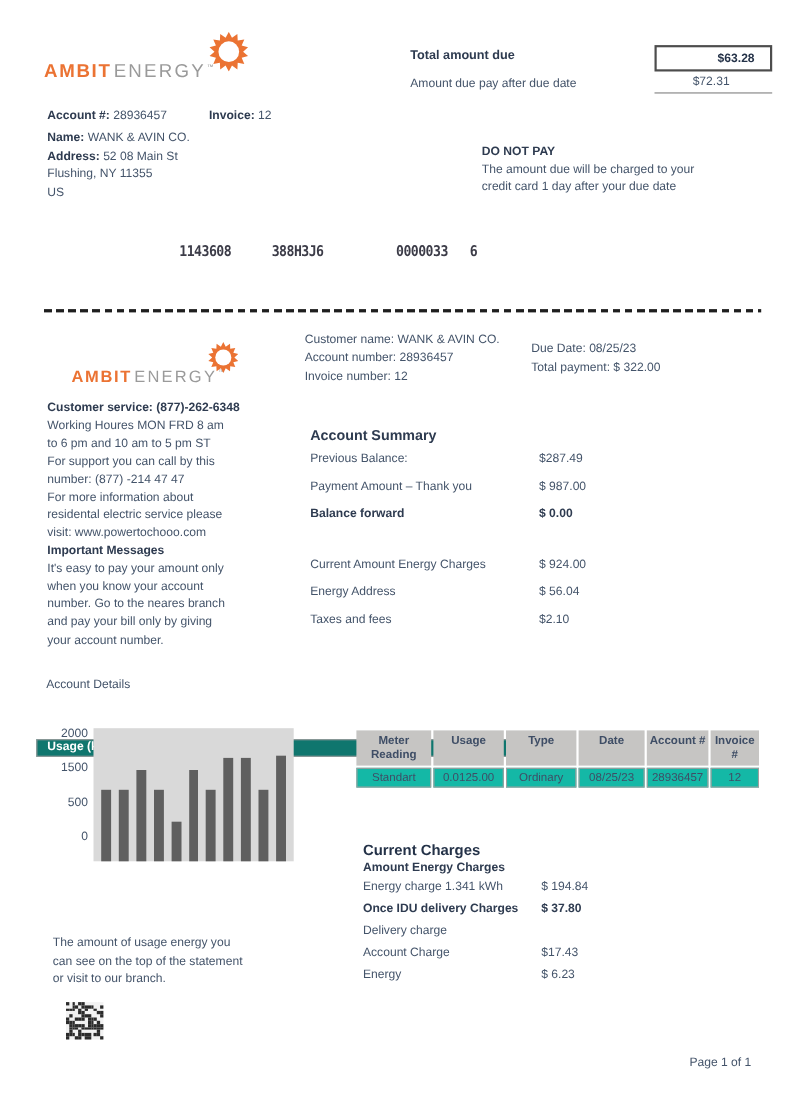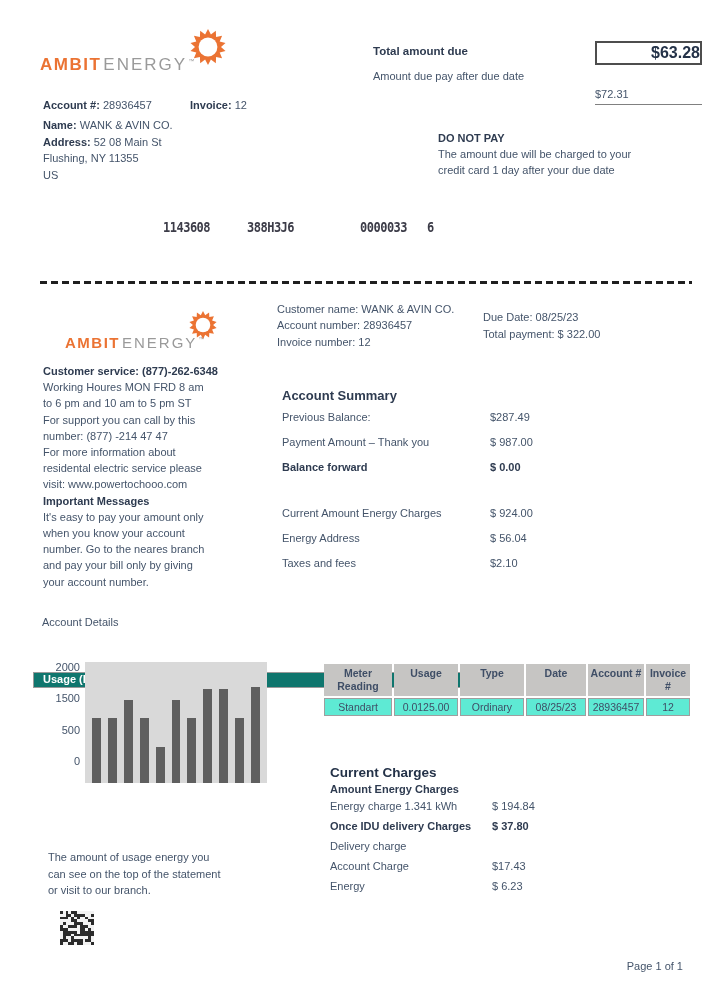--- a/index.html
+++ b/index.html
@@ -13,22 +13,22 @@
   
   .logo-text { display:flex; align-items:baseline; white-space:nowrap; }
   .logo-text .amb { font-weight:bold; color:#EB7333; letter-spacing:1.5px; }
   .logo-text .eng { color:#9a9a9a; letter-spacing:2px; margin-left:2px; }
   .logo-text .tm  { font-size:6px; color:#9a9a9a; margin-left:1px; position:relative; top:-7px; }
   .logo1 .amb, .logo1 .eng { font-size:17px; }
   .logo2 .amb, .logo2 .eng { font-size:15px; }
 
   
   .total-box { border:2px solid #4d4d4d; display:flex; align-items:center; justify-content:flex-end;
-               padding-right:0; font-size:16px; font-weight:bold; color:#243248; }
-  .after-val { text-align:left; padding-right:4px; font-size:11px; border-bottom:1.5px solid #808080;margin-top:20px; }
+               padding-right:14px; font-size:11px; font-weight:bold; color:#243248; }
+  .after-val { text-align:center; padding-right:4px; font-size:11px; border-bottom:1.5px solid #808080; }
 
   
   .micr span { position:absolute; font-family:"DejaVu Sans Mono", monospace; font-weight:bold;
                font-size:12px; letter-spacing:-0.5px; color:#3c3c48; transform:scaleY(1.12); }
   .micr span:nth-child(1){ left:163px; } .micr span:nth-child(2){ left:247px; }
   .micr span:nth-child(3){ left:360px; } .micr span:nth-child(4){ left:427px; }
 
   .dashed { background:repeating-linear-gradient(90deg,#1f1f1f 0 7px, transparent 7px 11px); }
 
   
@@ -46,21 +46,21 @@
   .bars { position:absolute; left:0; right:0; top:0; bottom:0; display:flex; align-items:flex-end;
           gap:7px; padding:0 7px; }
   .bars .bar { width:9px; background:#5f5f5f; }
   .ticks { display:flex; flex-direction:column; justify-content:space-between; align-items:flex-end;
            font-size:11px; color:#44546A; }
 
   
   table.meter { border-collapse:separate; border-spacing:2px; font-size:10.5px; }
   table.meter th { background:#C6C5C3; color:#3f4e66; font-weight:bold; text-align:center;
                    vertical-align:top; padding:3px 2px; line-height:13px; }
-  table.meter td { background:#5eead4; border:1px solid #9e9e9e; color:#3f4e66; text-align:center;
+  table.meter td { background:#14b8a6; border:1px solid #9e9e9e; color:#3f4e66; text-align:center;
                    padding:2px 2px; }
 
   
   .chg-rows { font-size:11px; }
   .chg-row { display:flex; height:20px; align-items:center; }
   .chg-row .lbl { width:162px; }
   .chg-row .val { flex:1; }
   .chg-row.bold { font-weight:bold; color:#2e3b50; }
 
   

